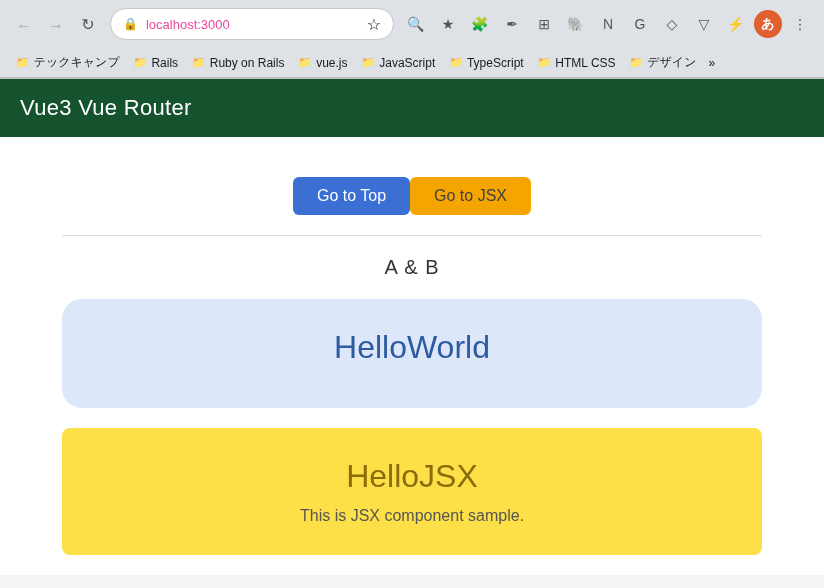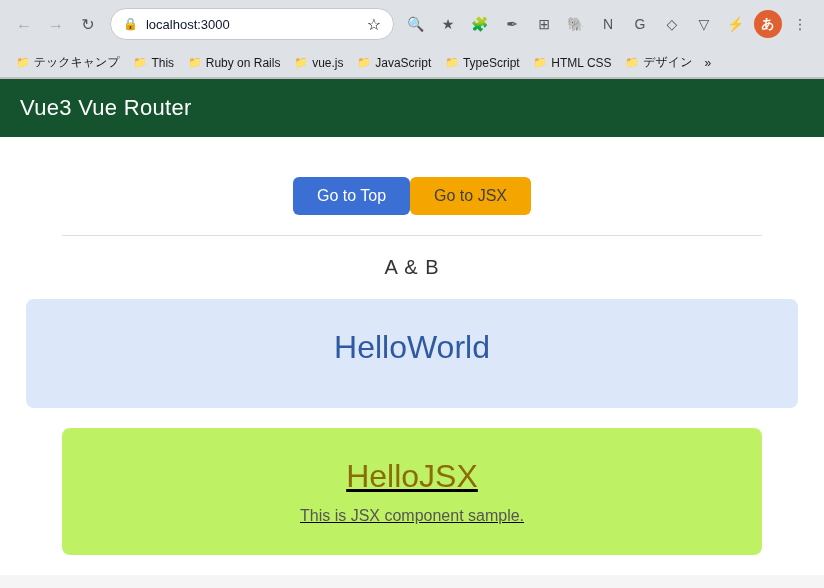--- a/index.html
+++ b/index.html
@@ -70,21 +70,21 @@
     .address-bar .lock-icon {
       color: #555;
       font-size: 12px;
     }
 
     .address-bar input {
       border: none;
       outline: none;
       flex: 1;
       font-size: 13px;
-      color: #0f172a;
+      color: #ec4899;
       background: transparent;
     }
 
     .toolbar-icons {
       display: flex;
       align-items: center;
       gap: 4px;
     }
 
     .toolbar-icon {
@@ -181,45 +181,44 @@
     }
 
     .route-label {
       font-size: 20px;
       color: #333;
       letter-spacing: 1px;
     }
 
     .hello-world-card {
       background: #dce7f9;
-      border-radius: 8px;
+      border-radius: 20px;
       padding: 30px 20px;
-      width: 772px;
+      width: 700px;
       text-align: center;
     }
 
     .hello-world-card h2 {
       font-size: 32px;
       color: #2d5aa0;
       font-weight: 400;
       margin-bottom: 12px;
     }
 
     .hello-world-card p {
       font-size: 16px;
       color: #2d5aa0;
     }
 
     .hello-jsx-card {
-      background: #bef264;
+      background: #fde047;
       border-radius: 8px;
       padding: 30px 20px;
       width: 700px;
       text-align: center;
-      text-decoration: underline;
     }
 
     .hello-jsx-card h2 {
       font-size: 32px;
       color: #8a6c0a;
       font-weight: 400;
       margin-bottom: 12px;
     }
 
     .hello-jsx-card p {
@@ -274,21 +273,21 @@
     </div>
   </div>
 
   <div class="bookmarks-bar">
     <div class="bookmark-item">
       <span class="bookmark-folder-icon">📁</span>
       <span>テックキャンプ</span>
     </div>
     <div class="bookmark-item">
       <span class="bookmark-folder-icon">📁</span>
-      <span>This</span>
+      <span>Rails</span>
     </div>
     <div class="bookmark-item">
       <span class="bookmark-folder-icon">📁</span>
       <span>Ruby on Rails</span>
     </div>
     <div class="bookmark-item">
       <span class="bookmark-folder-icon">📁</span>
       <span>vue.js</span>
     </div>
     <div class="bookmark-item">

